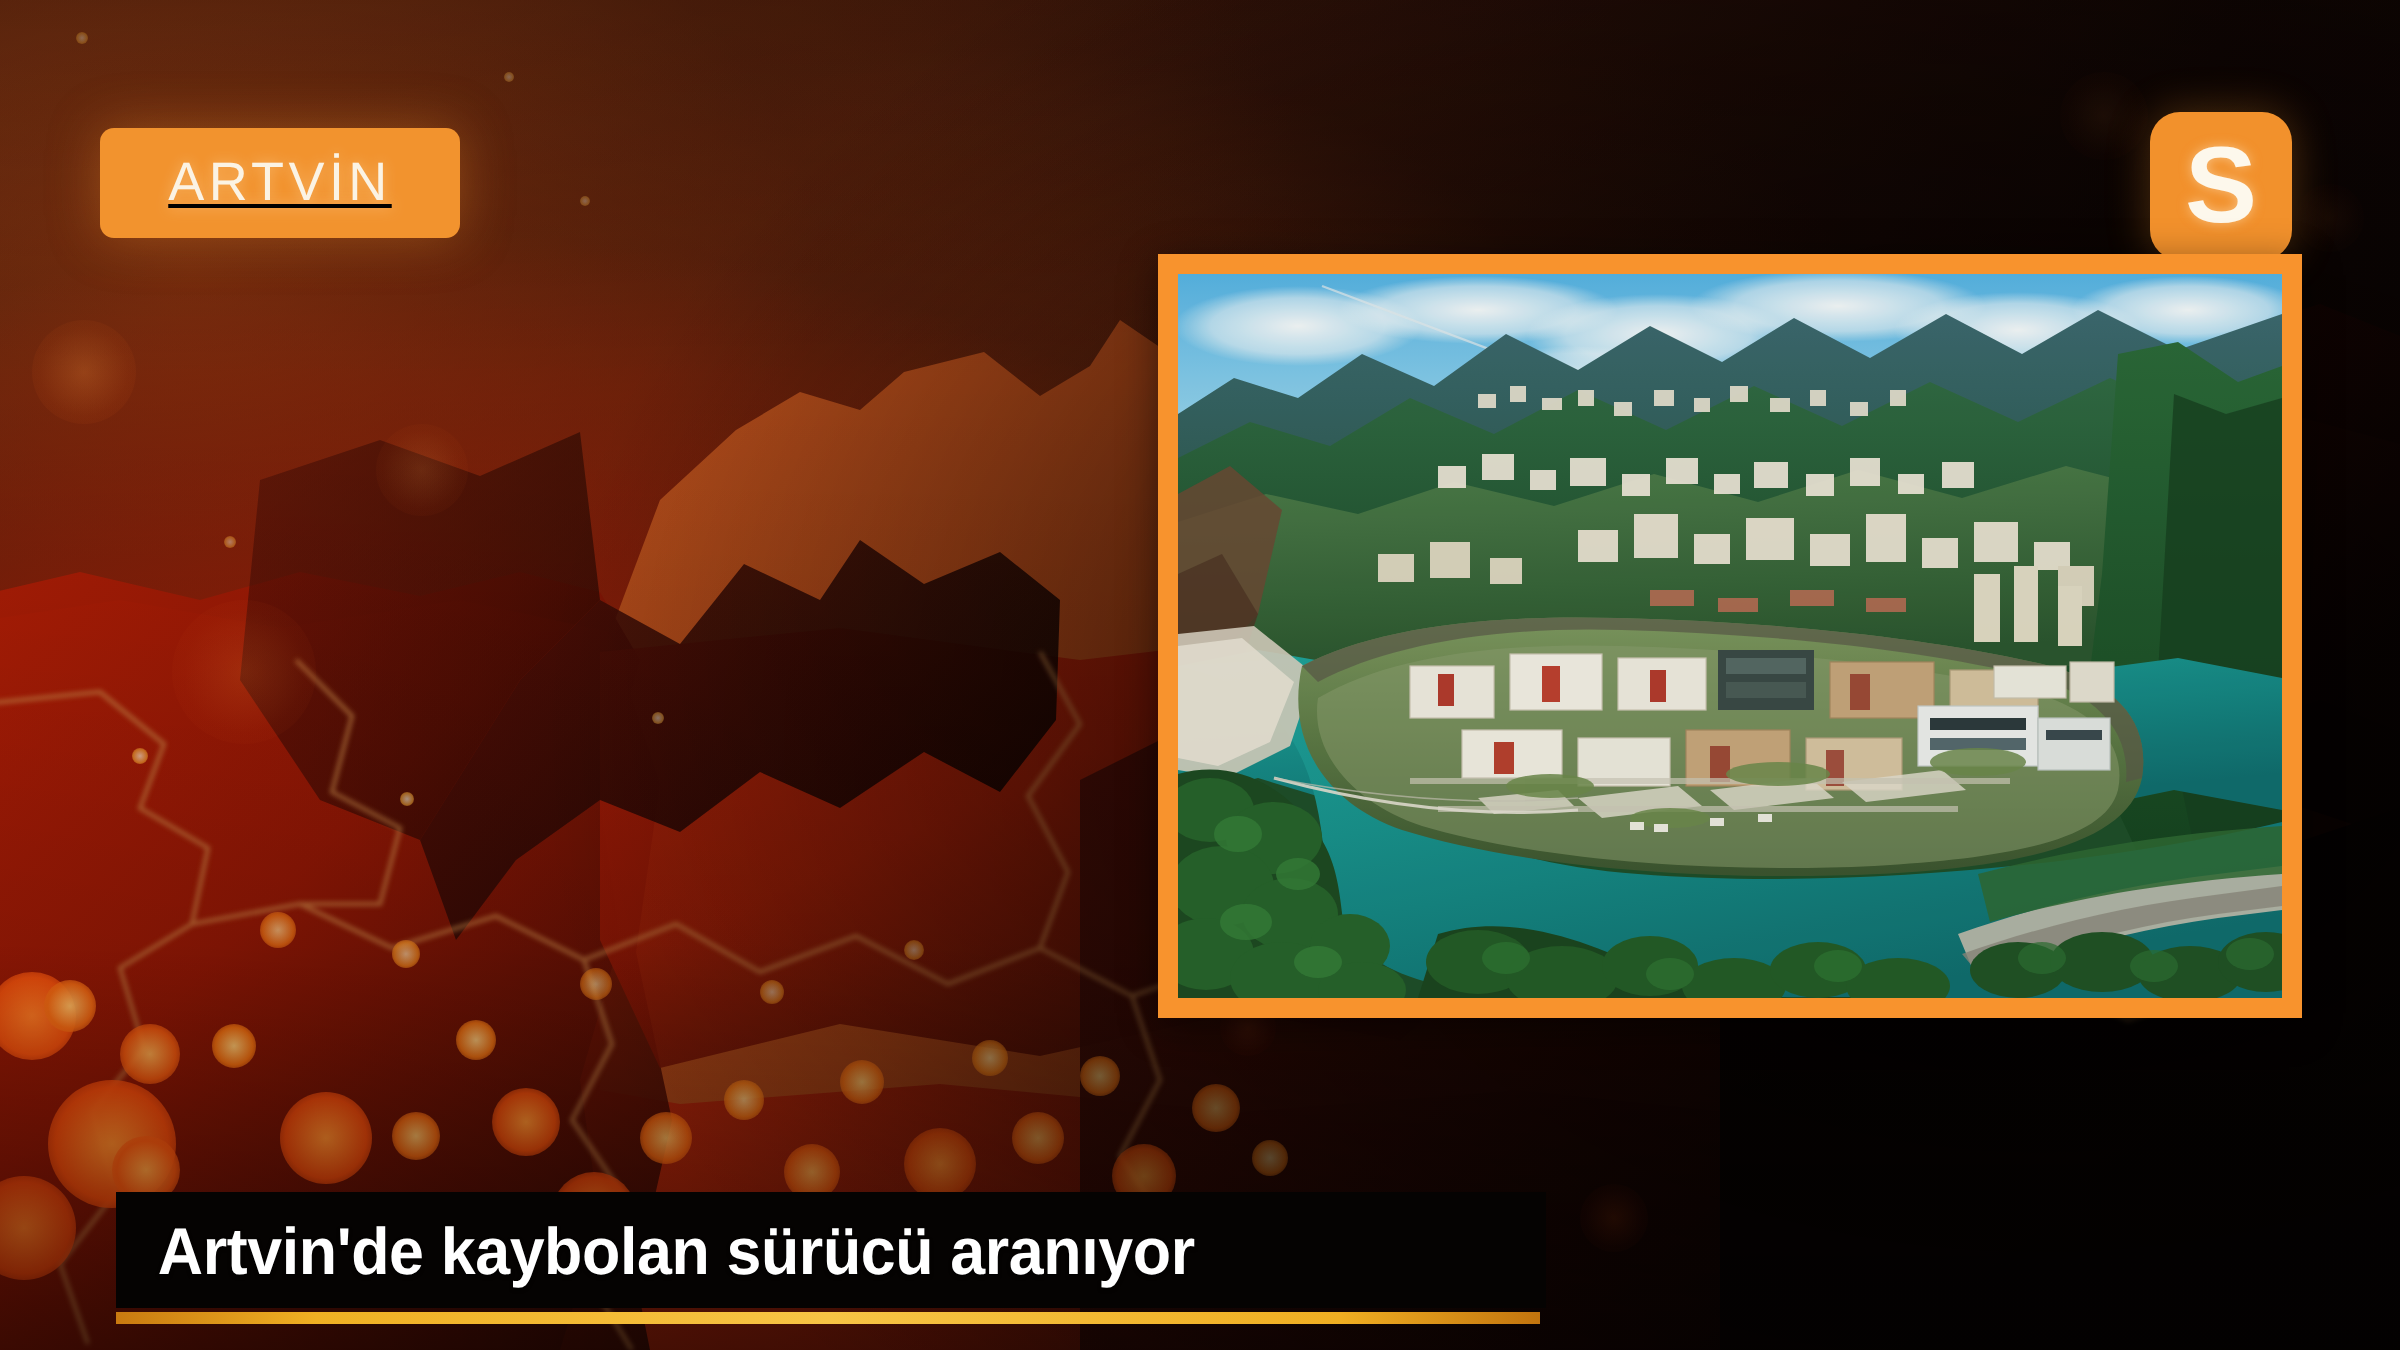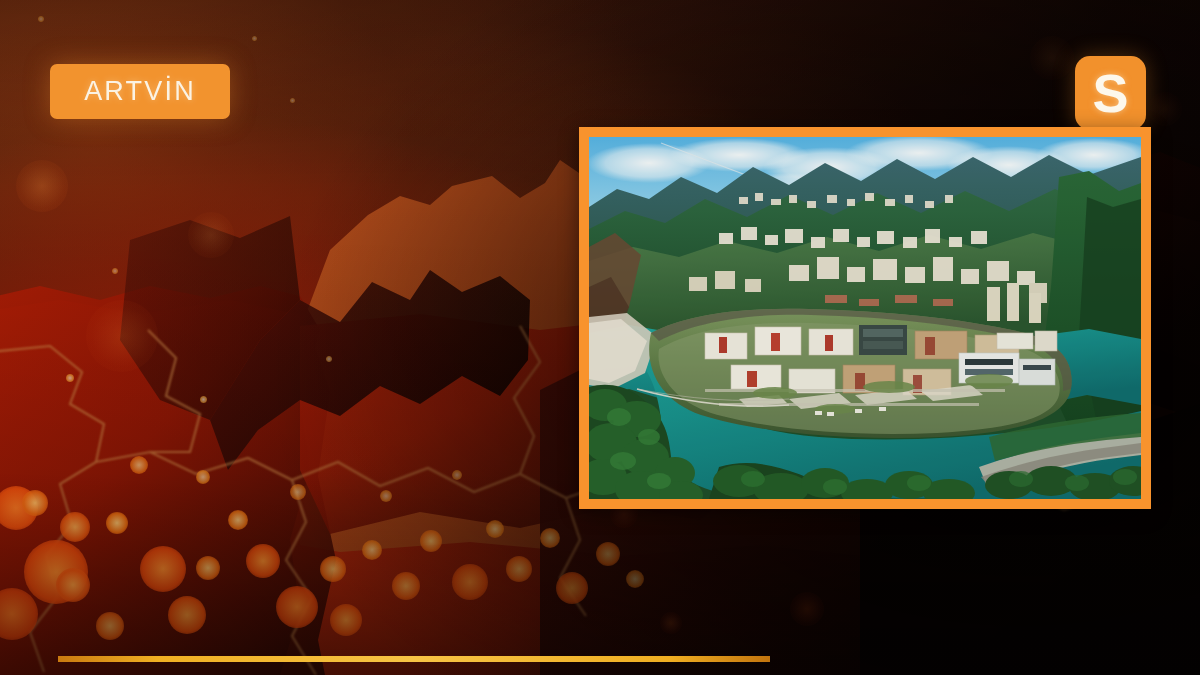--- a/index.html
+++ b/index.html
@@ -39,20 +39,21 @@
   .bokeh{ position:absolute; border-radius:50%; pointer-events:none; }
 
   
   .province-badge{
     position:absolute; left:50px; top:64px;
     width:180px; height:55px;
     background:#F2932E;
     border-radius:7px;
     display:flex; align-items:center; justify-content:center;
     box-shadow:0 0 26px rgba(242,147,46,0.35);
+    text-decoration:underline;
   }
   .province-badge span{
     color:#FBF3E4;
     font-size:27px;
     font-weight:400;
     letter-spacing:2.2px;
     line-height:1;
     text-shadow:0 0 7px rgba(255,230,190,0.45);
   }
 
@@ -509,15 +510,18 @@
           <ellipse cx="432" cy="342" rx="12" ry="8"></ellipse>
             <ellipse cx="488" cy="346" rx="12" ry="8"></ellipse>
           <ellipse cx="536" cy="340" rx="12" ry="8"></ellipse>
         </g>
 
         <rect width="552" height="362" fill="#2a1a06" opacity="0.06"></rect>
       </svg>
     </div>
   </div>
 
+  <div class="headline-bar">
+    <h1>Artvin'de kaybolan sürücü aranıyor</h1>
+  </div>
   <div class="headline-rule"></div>
 
 </div>
 
 </body></html>

